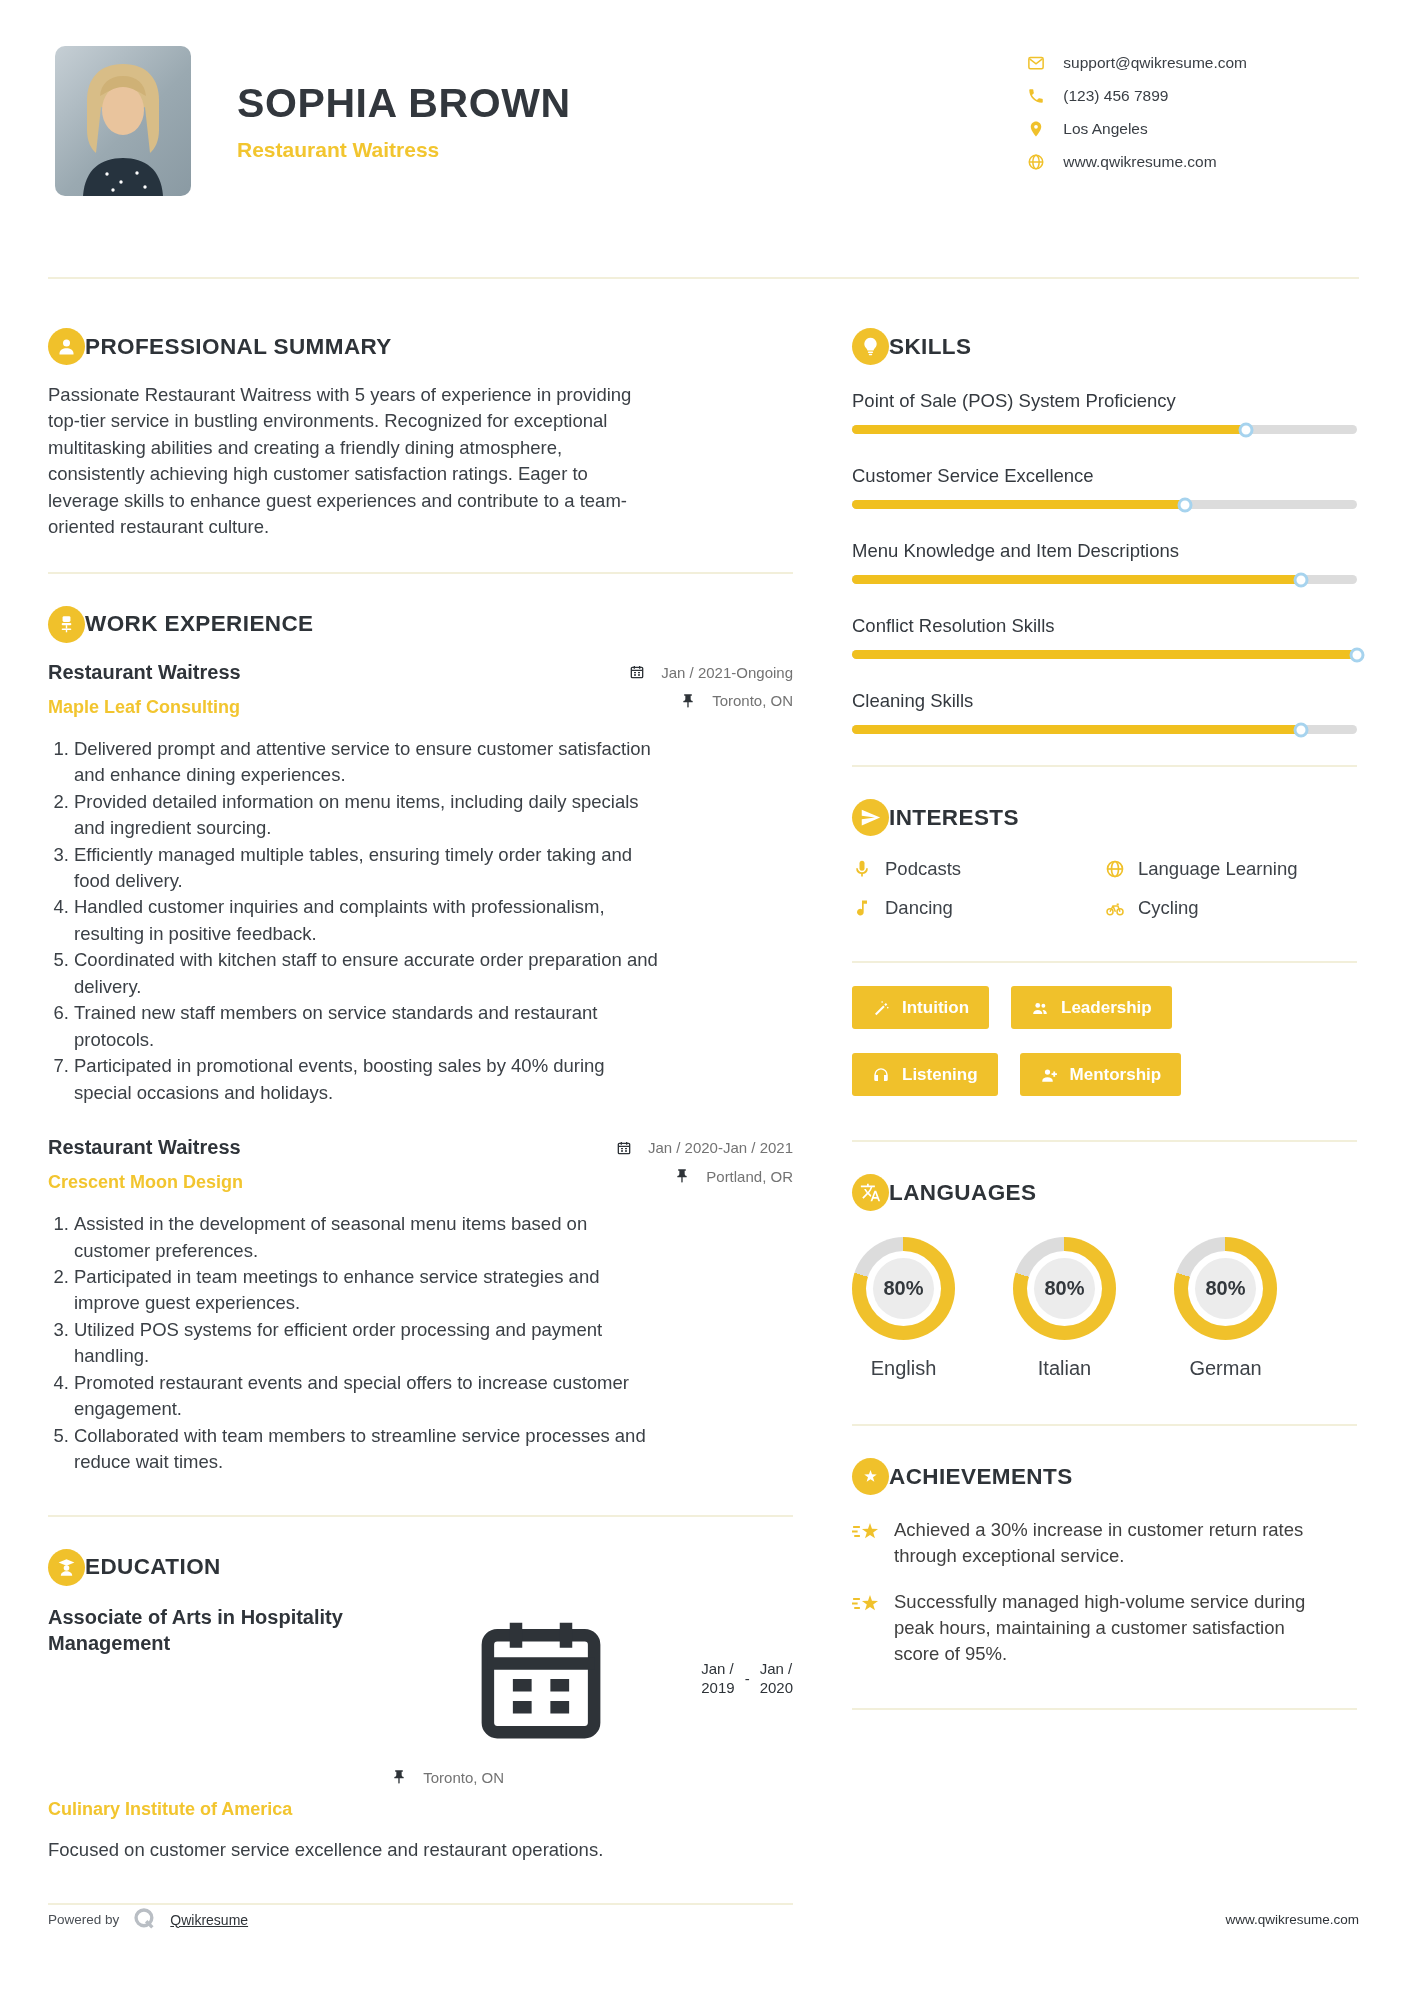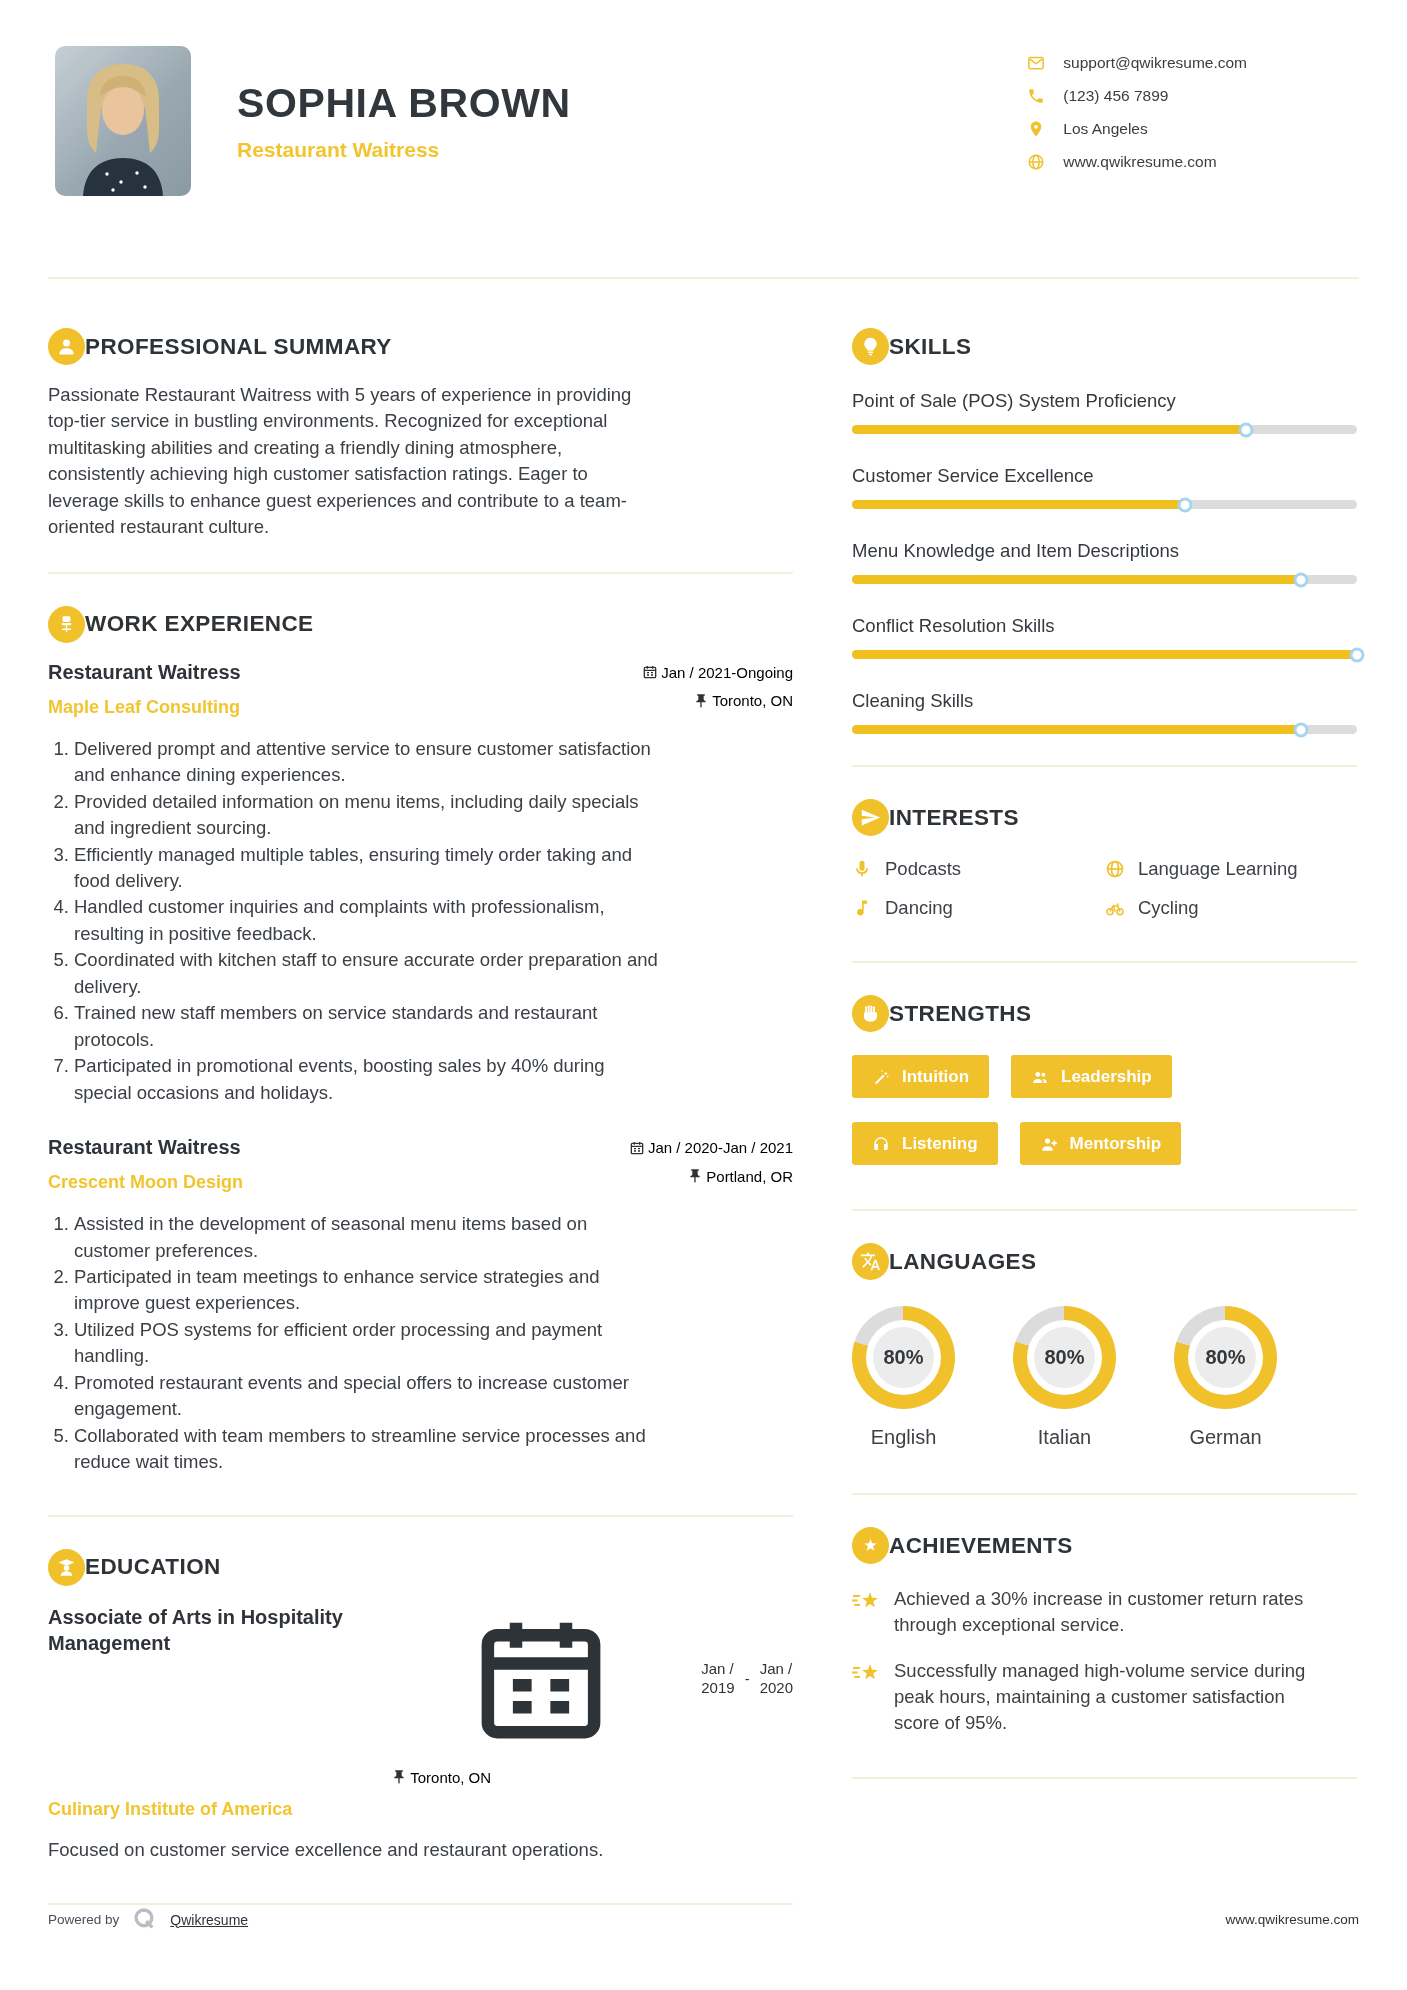--- a/index.html
+++ b/index.html
@@ -32,21 +32,21 @@
          display:flex;align-items:center;justify-content:center}
 .sec-ico svg{width:21px;height:21px;color:#fff}
 .sec-title{font-size:22.5px;font-weight:700;color:#2e3338;letter-spacing:.4px}
 
 
 .summary-text{max-width:592px;font-size:18.5px;line-height:1.43;margin-top:17px;color:#3b4046}
 .job{margin-top:24px}
 .job-head,.job-sub{display:flex;justify-content:space-between;align-items:center}
 .job-title{font-size:20px;font-weight:700;color:#2f343a}
 .company{font-size:18px;font-weight:700;color:#f2c52f;margin-top:13px}
-.meta{display:flex;align-items:center;gap:3px;font-size:15px;color:#000000;white-space:nowrap}
+.meta{display:flex;align-items:center;gap:16px;font-size:15px;color:#737373;white-space:nowrap}
 .meta .ic{width:16px;height:16px;color:#2e3338;flex:none}
 .bullets{margin:18px 0 0 0;padding-left:26px;max-width:618px;font-size:18.5px;line-height:1.43;color:#3b4046}
 .edu{margin-top:24px}
 .edu-degree{max-width:370px;font-size:20px;font-weight:700;line-height:1.3;color:#2f343a}
 .edu-right{display:flex;flex-direction:column;align-items:flex-start;gap:15px}
 .edu-dates{display:flex;align-items:center;gap:10px;font-size:15px;color:#2e3338}
 .d-stack{display:flex;flex-direction:column;line-height:1.25;text-align:left}
 .edu-desc{margin-top:19px;font-size:18.5px;color:#3b4046}
 .hr-l1{margin-top:31px}
 .hr-l2{margin-top:39px}
@@ -460,28 +460,20 @@
       <div class="int-item">
         <svg class="ic">
             <use href="#i-bike"></use>
           </svg>
         <span>Cycling</span>
       </div>
     </div>
 
     <hr class="rule hr-r2">
 
-    <div class="sec-head mt32">
-      <span class="sec-ico">
-          <svg>
-            <use href="#i-fist"></use>
-          </svg>
-        </span>
-      <span class="sec-title">STRENGTHS</span>
-    </div>
     <div class="str-wrap">
       <span class="str-btn">
         <svg class="ic">
             <use href="#i-wand"></use>
           </svg>
         <span>Intuition</span>
       </span>
       <span class="str-btn">
         <svg class="ic">
             <use href="#i-users"></use>

